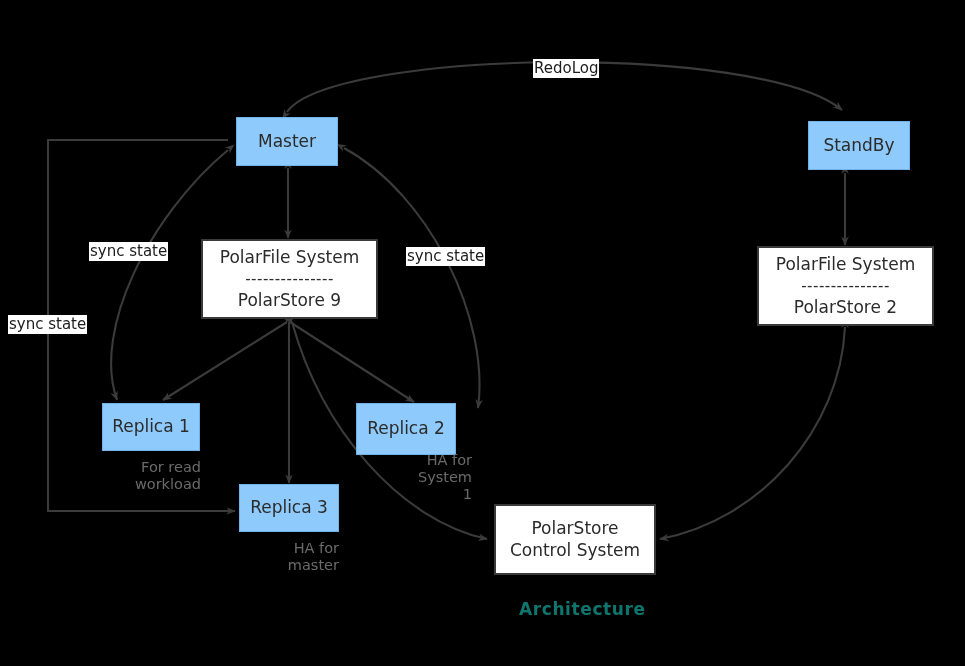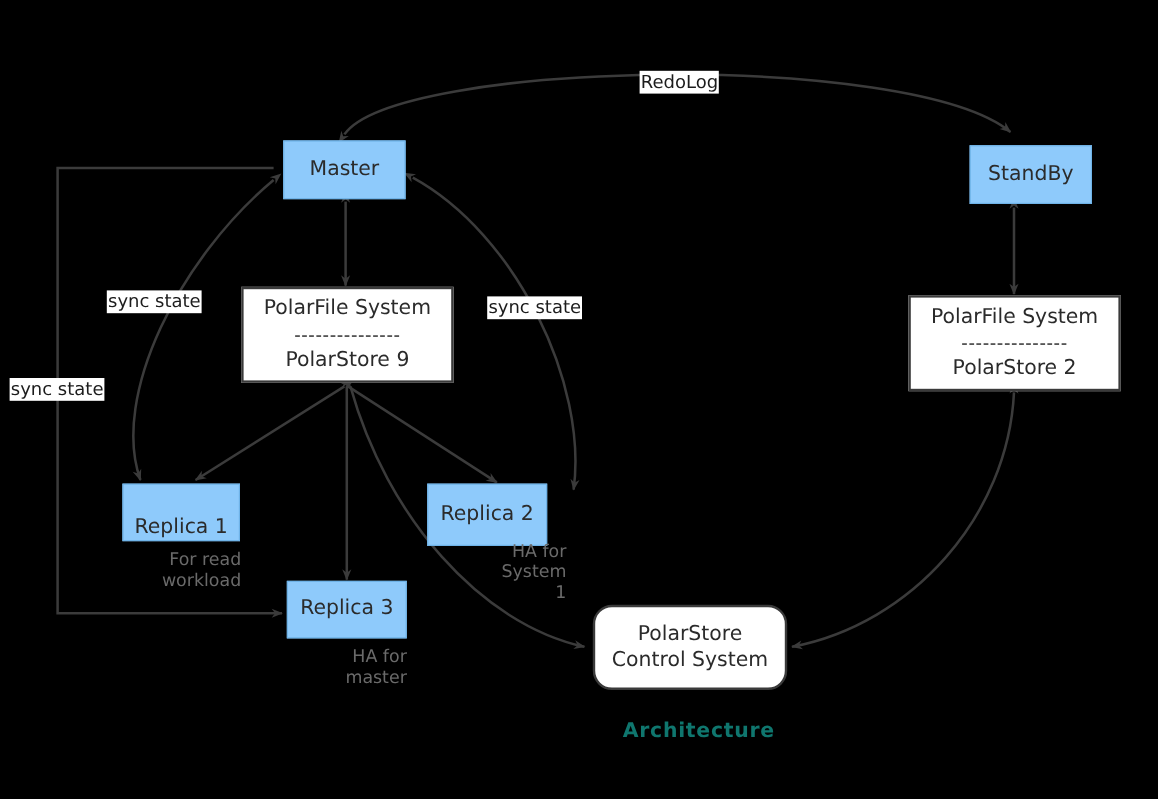--- a/index.html
+++ b/index.html
@@ -134,33 +134,33 @@
     <span class="dash-rule">---------------</span>
     <span class="line2">PolarStore 9</span>
   </div>
 
   <div class="node node-white" style="left:757px; top:246px; width:177px; height:80px;">
     <span>PolarFile System</span>
     <span class="dash-rule">---------------</span>
     <span class="line2">PolarStore 2</span>
   </div>
 
-  <div class="node node-blue" style="left:102px; top:403px; width:98px; height:48px;align-items:flex-end;">
+  <div class="node node-blue" style="left:102px; top:403px; width:98px; height:48px;">
     <span>Replica 1</span>
   </div>
 
   <div class="node node-blue" style="left:356px; top:403px; width:100px; height:52px;">
     <span>Replica 2</span>
   </div>
 
   <div class="node node-blue" style="left:239px; top:484px; width:100px; height:48px;">
     <span>Replica 3</span>
   </div>
 
-  <div class="node node-white" style="left:494px; top:504px; width:162px; height:71px;border-radius:16px;">
+  <div class="node node-white" style="left:494px; top:504px; width:162px; height:71px;">
     <span>PolarStore</span>
     <span class="line2">Control System</span>
   </div>
 
   <div class="caption" style="left:101px; top:459px; width:100px;">
     <div>For read</div>
     <div>workload</div>
   </div>
 
   <div class="caption" style="left:372px; top:452px; width:100px;">

